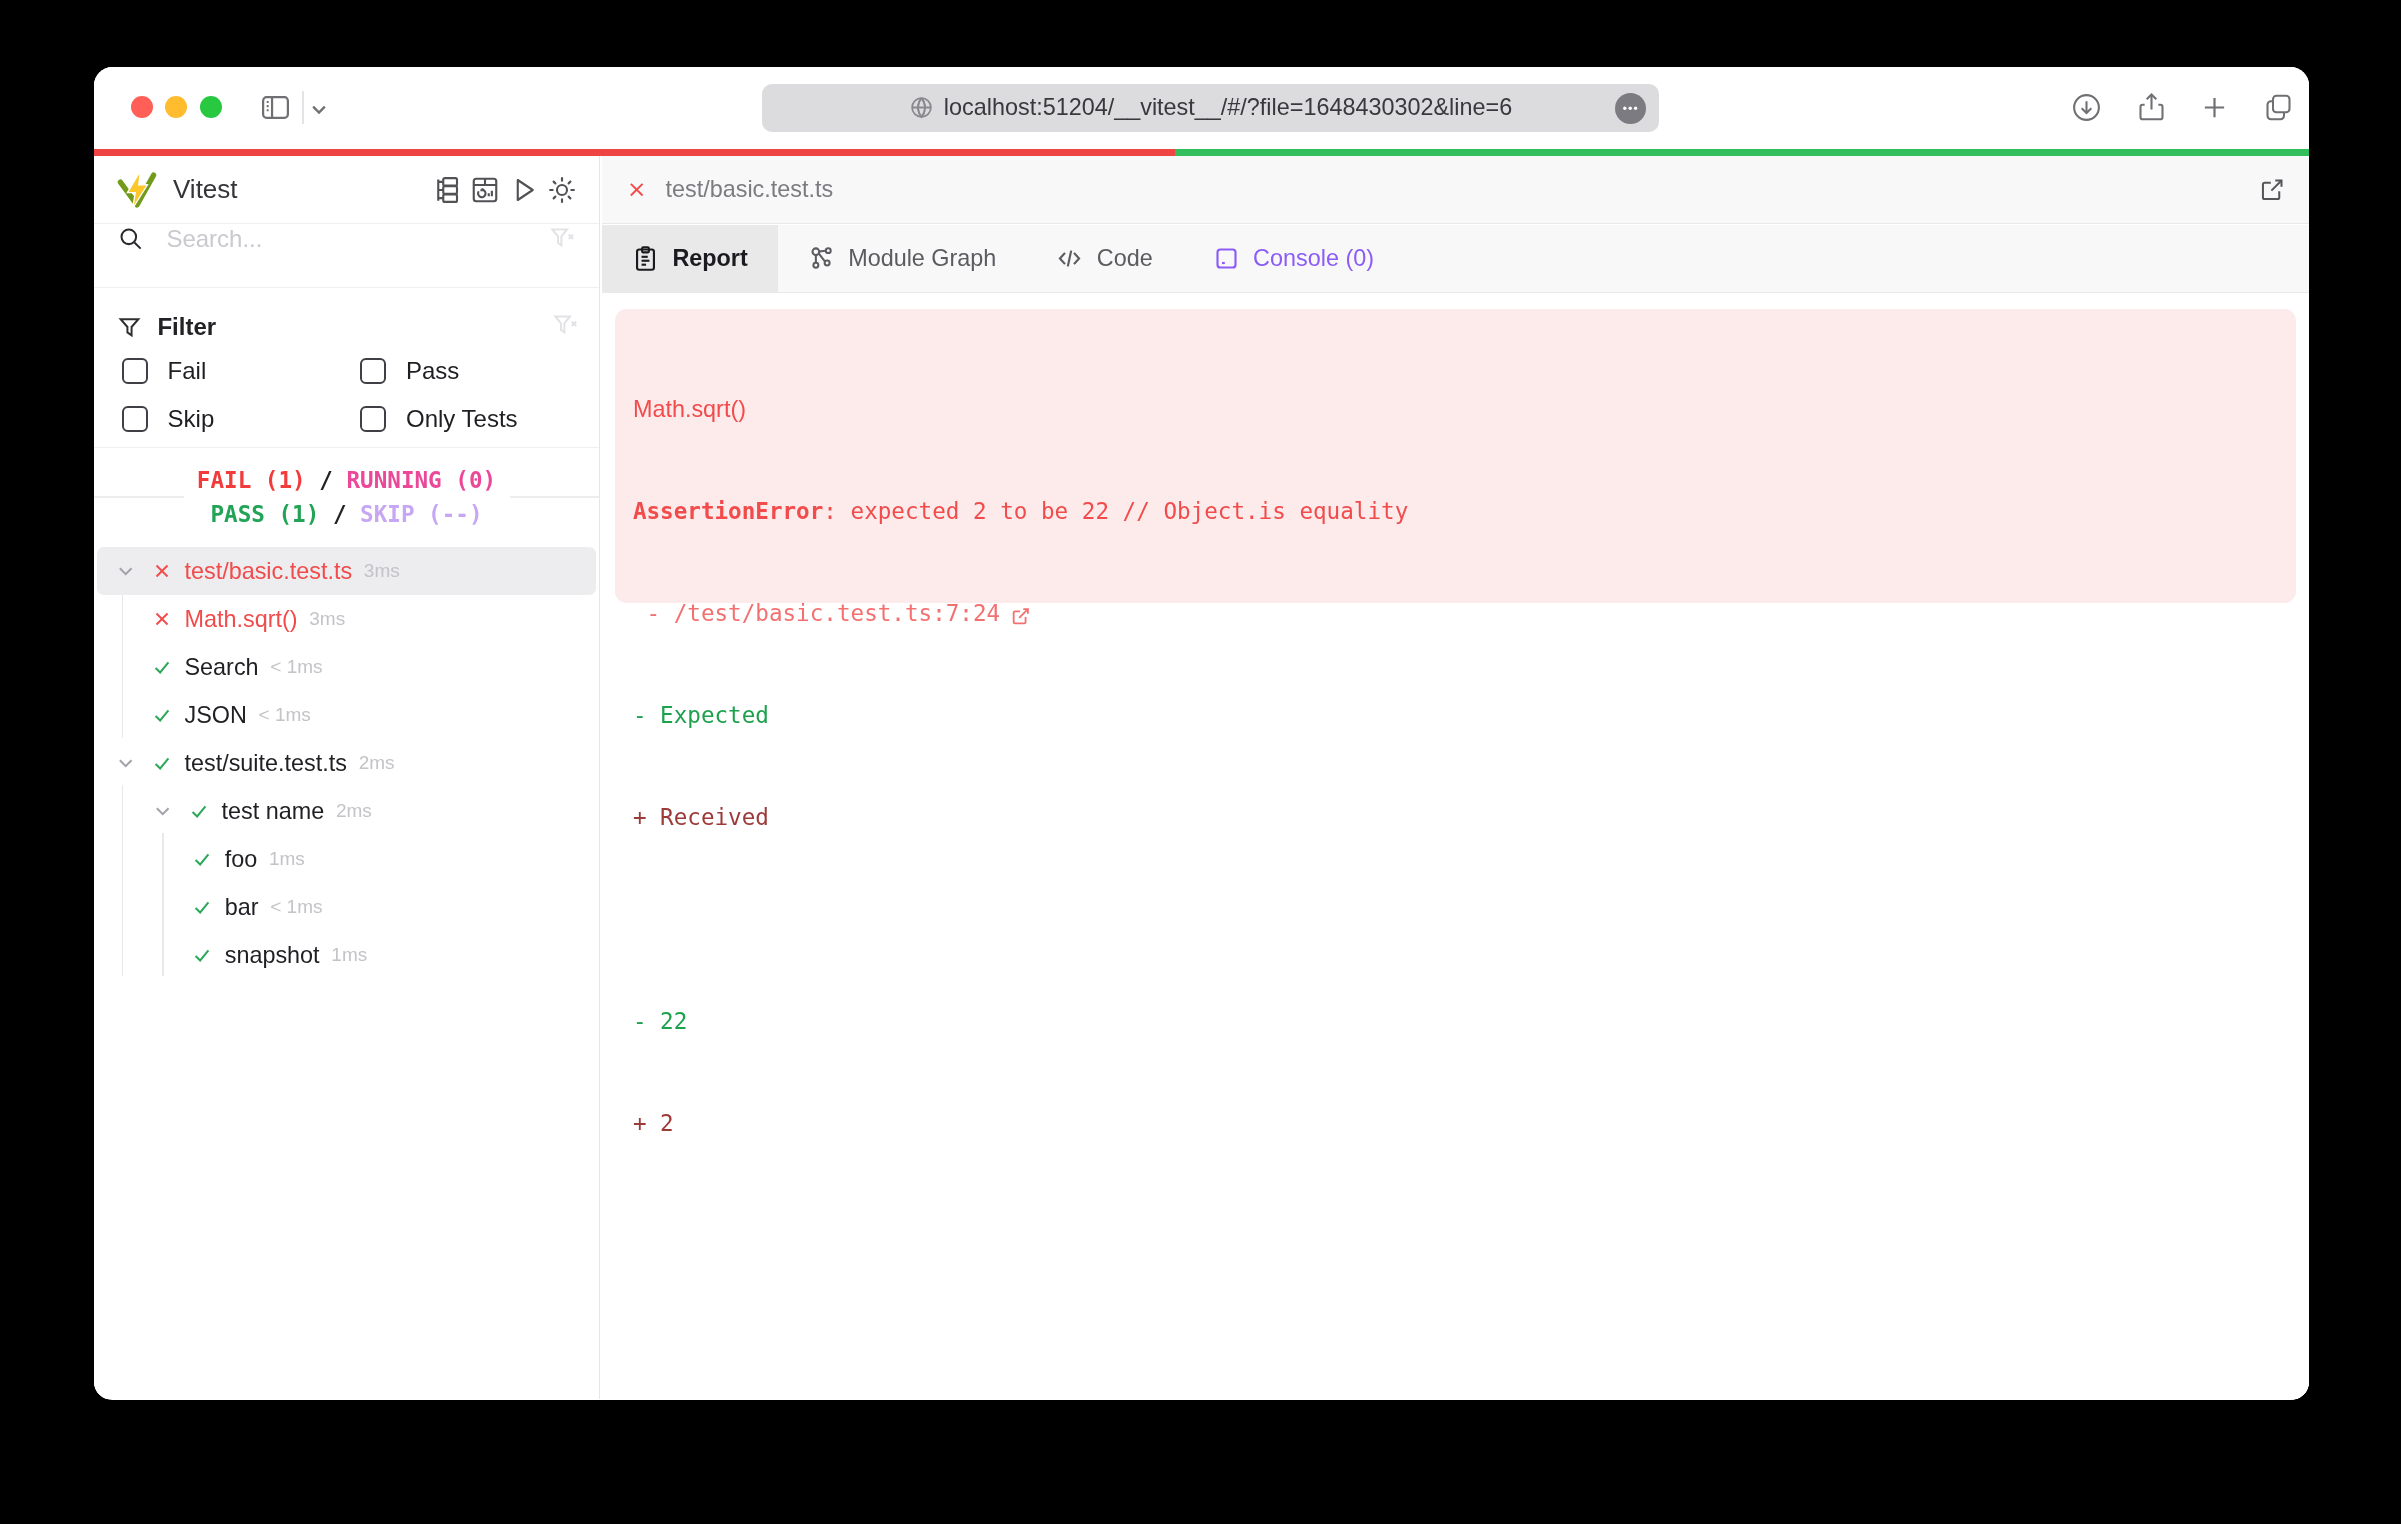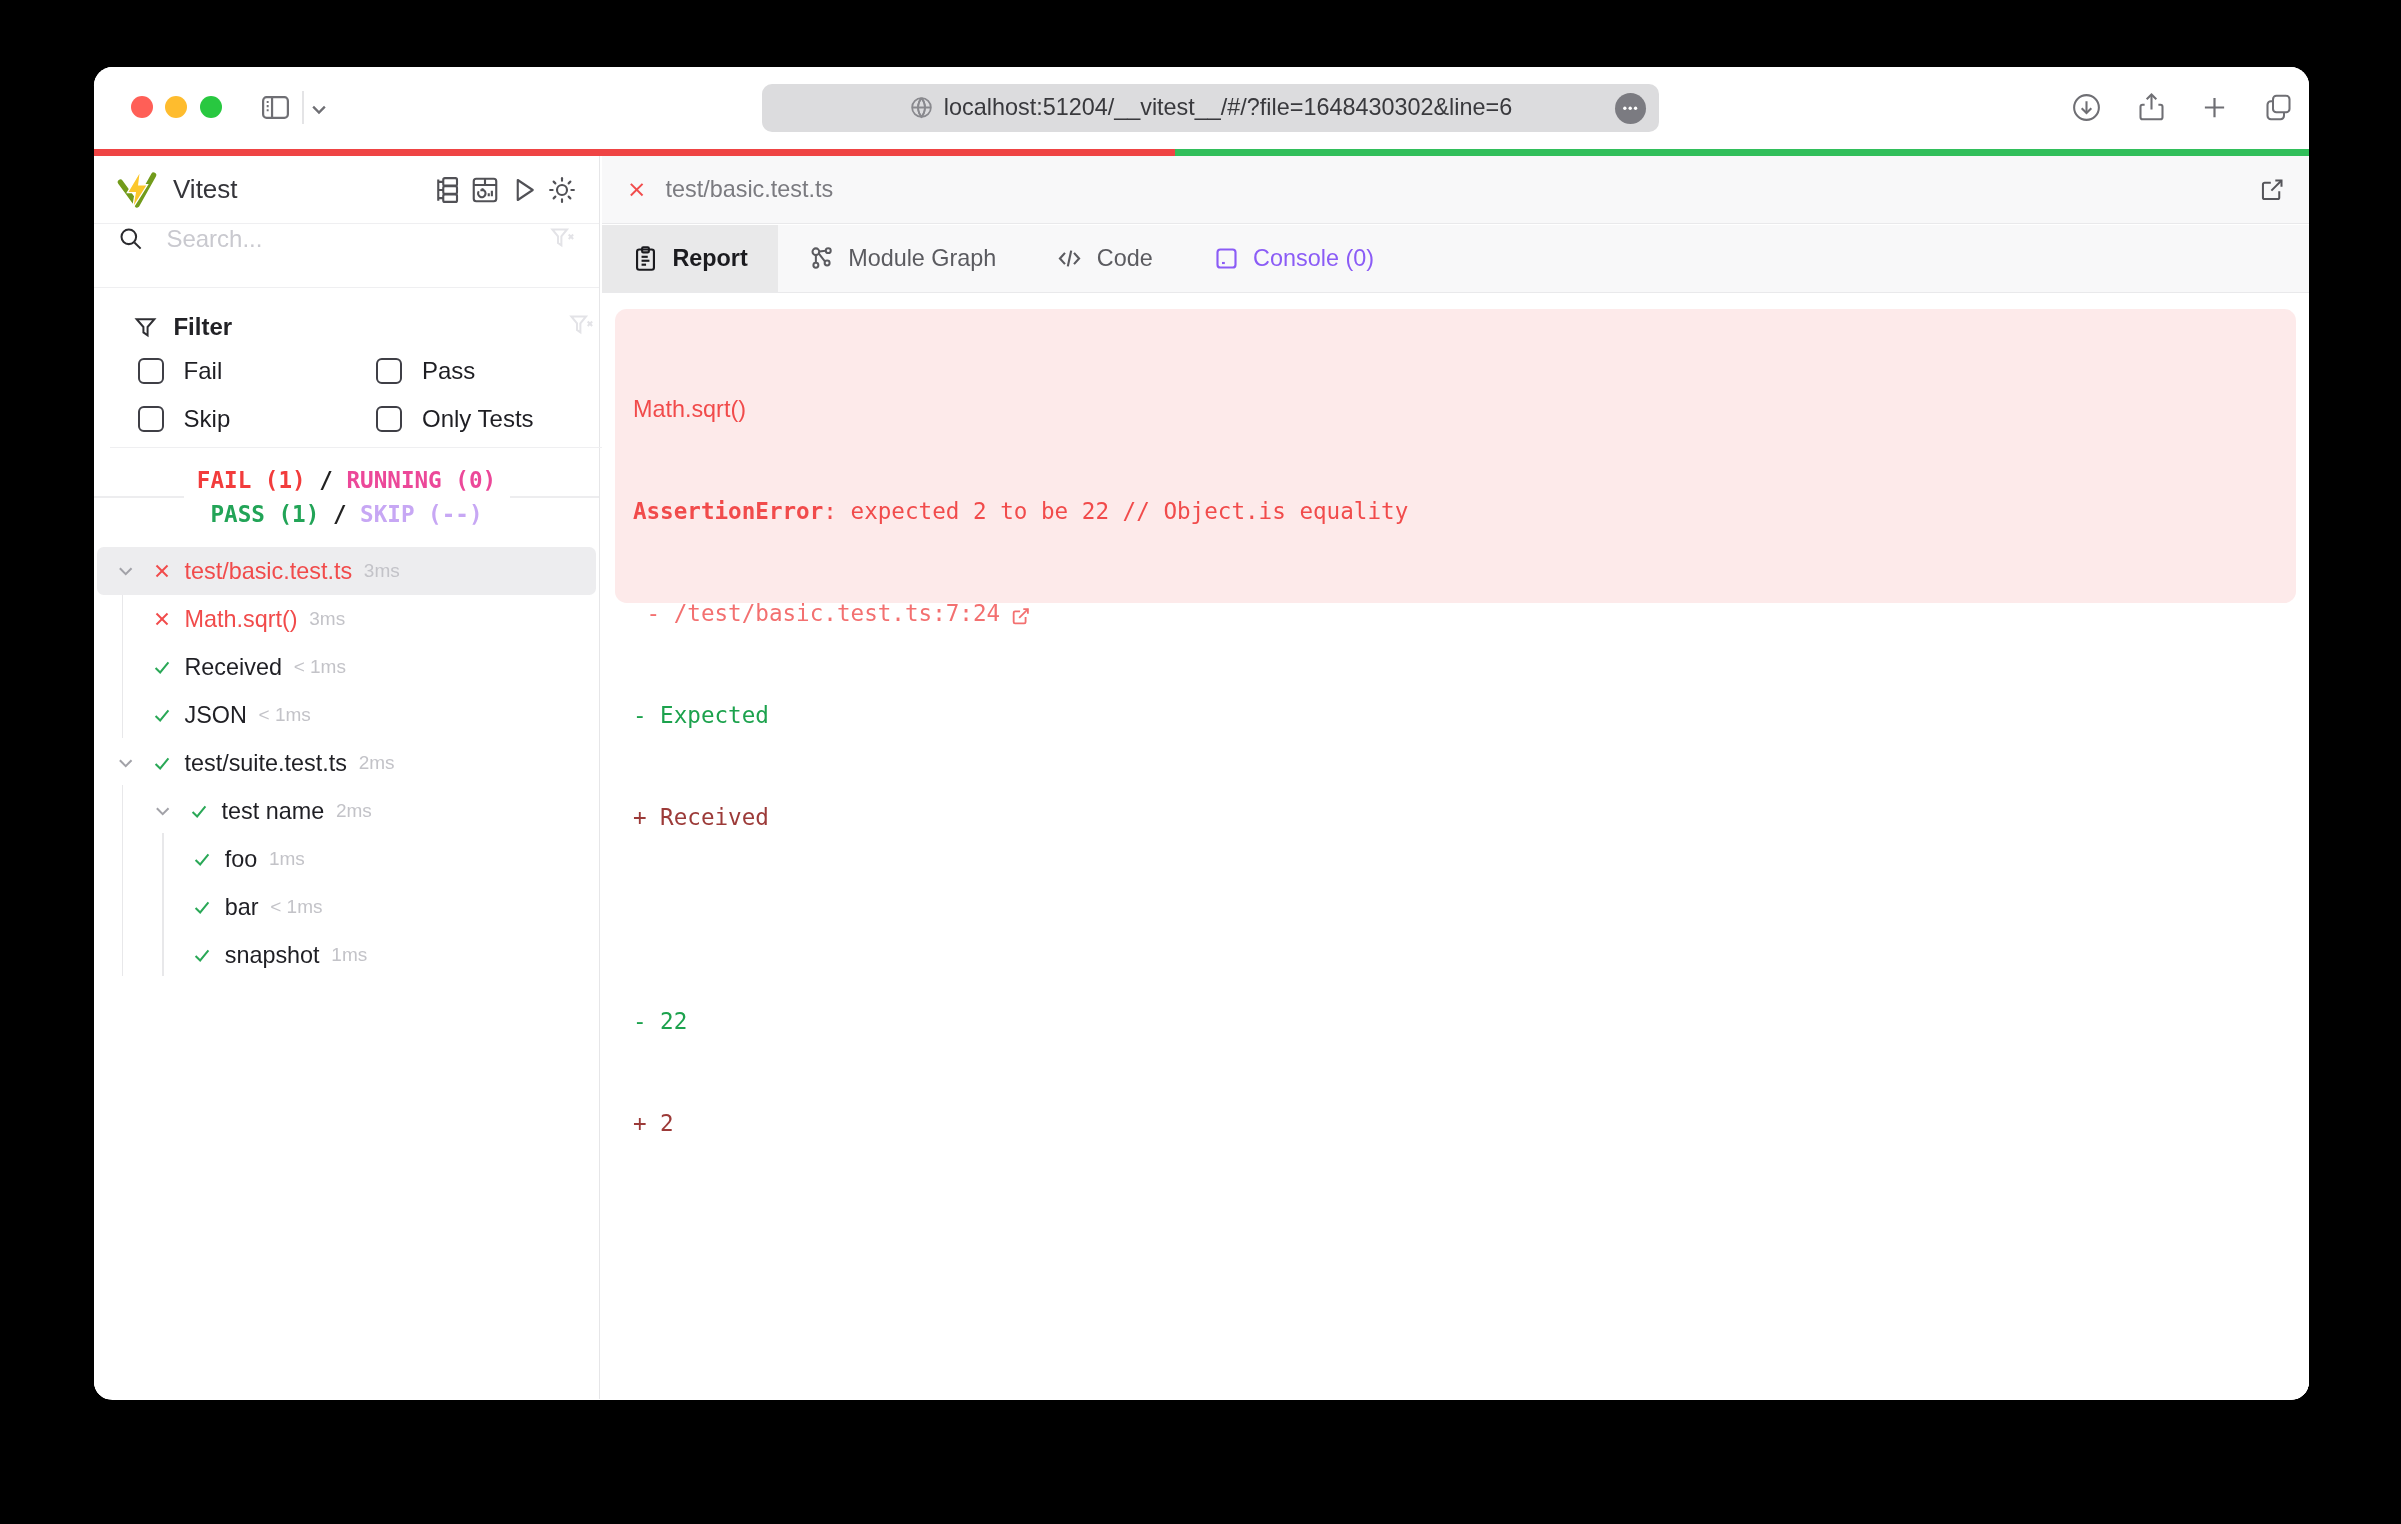--- a/index.html
+++ b/index.html
@@ -36,21 +36,21 @@
   .sb-title { font-size:26px; font-weight:500; color:#35353a; margin-left:15px; }
   .sb-header .spacer { flex:1; }
   .sb-tool { width:30px; height:30px; color:#515156; margin-left:8.4px; flex:none; }
 
   .sb-search { position:absolute; left:0; top:69px; width:100%; height:63px; border-bottom:1.7px solid #efeff1; display:flex; align-items:flex-start; padding:0 23.4px; }
   .sb-search .mag { width:27px; height:27px; color:#2b2b2f; flex:none; }
   .sb-search input { border:none; outline:none; background:transparent; font-size:24px; color:#333; margin-left:22px; flex:1; min-width:0; font-family:"Liberation Sans",sans-serif; }
   .sb-search input::placeholder { color:#c9c9cf; }
   .faint-funnel { width:27px; height:27px; color:#e3e3e7; flex:none; }
 
-  .sb-filter { position:absolute; left:16px; top:134px; width:100%; height:158px; border-bottom:1.7px solid #efeff1; }
+  .sb-filter { position:absolute; left:0; top:134px; width:100%; height:158px; border-bottom:1.7px solid #efeff1; }
   .flt-title { position:absolute; left:23.4px; top:23.4px; display:flex; align-items:center; }
   .flt-title .funnel { width:25px; height:25px; color:#2f2f33; }
   .flt-title .flt-label { font-size:24px; font-weight:700; color:#222226; margin-left:15px; }
   .flt-clear { position:absolute; right:20px; top:22px; }
   .cb-item { position:absolute; display:flex; align-items:center; cursor:default; }
   .cb-box { width:26px; height:26px; border:2.5px solid #3f3f46; border-radius:5.8px; background:#fff; flex:none; }
   .cb-label { font-size:24px; color:#1e1e23; margin-left:20px; }
   .cb-r1c1 { left:27.6px; top:67px; } .cb-r1c2 { left:266px; top:67px; }
   .cb-r2c1 { left:27.6px; top:115px; } .cb-r2c2 { left:266px; top:115px; }
 
@@ -317,21 +317,21 @@
               </svg></span>
           <span class="tlabel fail-text">Math.sqrt()</span>
           <span class="tdur">3ms</span>
         </div>
 
         <div class="trow l1">
           <span class="chev hidden"><svg viewBox="0 0 24 24"></svg></span>
           <span class="ticon pass"><svg viewBox="0 0 24 24" fill="none" stroke="currentColor" stroke-width="2.2">
                 <polyline points="5,13 10,18 19,7"></polyline>
               </svg></span>
-          <span class="tlabel">Received</span>
+          <span class="tlabel">Search</span>
           <span class="tdur">&lt; 1ms</span>
         </div>
 
         <div class="trow l1">
           <span class="chev hidden"><svg viewBox="0 0 24 24"></svg></span>
           <span class="ticon pass"><svg viewBox="0 0 24 24" fill="none" stroke="currentColor" stroke-width="2.2">
                 <polyline points="5,13 10,18 19,7"></polyline>
               </svg></span>
           <span class="tlabel">JSON</span>
           <span class="tdur">&lt; 1ms</span>

